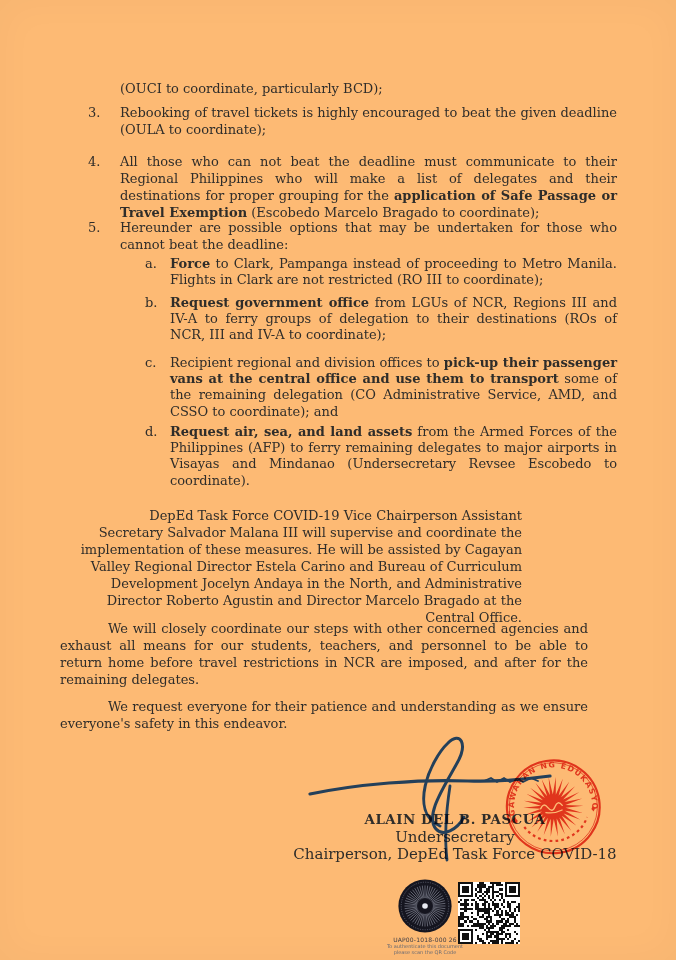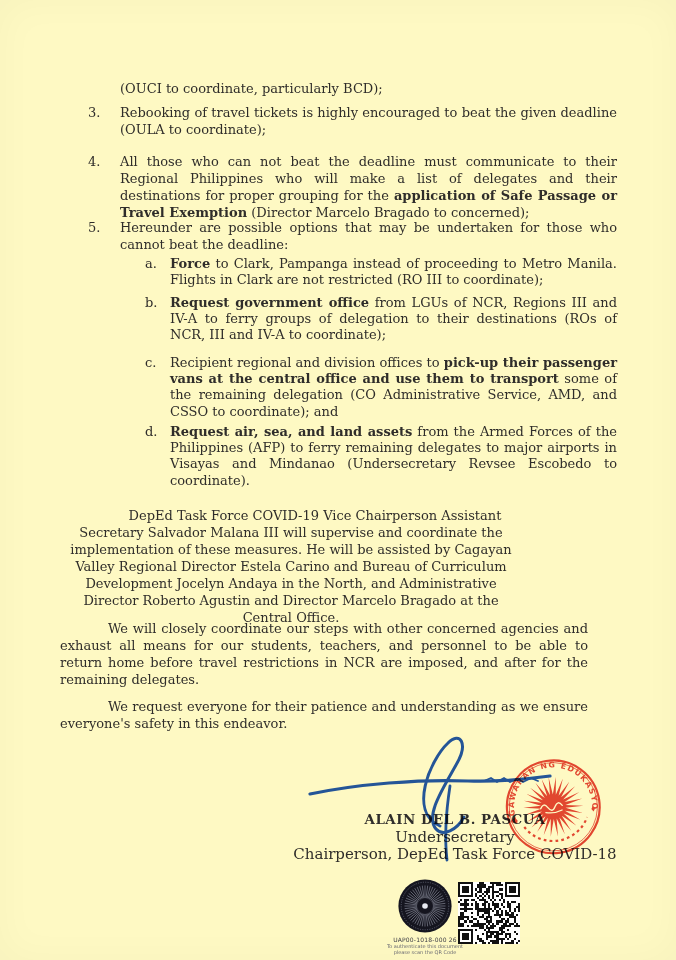--- a/index.html
+++ b/index.html
@@ -1,39 +1,39 @@
 <!DOCTYPE html>
 <html><head>
 <meta charset="utf-8">
 <style>
   html,body{margin:0;padding:0;background:#e8e8e8;}
   .page{
     position:relative;
     width:676px;height:960px;
     margin:0 auto;
-    background:#fef9c3;
+    background:#fdba74;
     font-family:"DejaVu Serif","Liberation Serif",serif;
     color:#2f2d2a;
     font-size:13px;
     overflow:hidden;
     box-shadow:inset 0 0 40px rgba(0,0,0,0.03);
   }
   .abs{position:absolute;}
   
   .cont-line{left:120px;top:80px;width:500px;line-height:17px;}
   
   .li{left:120px;width:497px;text-align:justify;line-height:17px;}
   .li .num{position:absolute;left:-32px;top:0;}
   
   .sub{left:170px;width:447px;text-align:justify;line-height:16.2px;}
   .sub .num{position:absolute;left:-25px;top:0;}
   .bold, .seg-b{font-weight:bold;}
   
   .para{left:60px;margin:0;text-indent:48px;line-height:17px;}
-  .para.ragged{width:462px;text-align:center;}
+  .para.ragged{width:462px;text-align:right;}
   .para.just{width:528px;text-align:justify;}
   
   .sig-ink{left:298px;top:732px;width:272px;height:132px;mix-blend-mode:multiply;z-index:6;pointer-events:none;}
   .sig-text{left:285px;top:811px;width:340px;text-align:center;line-height:17.5px;z-index:3;}
   .sig-name{font-weight:bold;font-size:13.4px;letter-spacing:.5px;}
   .sig-title,.sig-role{font-size:15px;}
   
   .stamp{left:503px;top:755px;width:100px;height:100px;transform:rotate(-9deg);mix-blend-mode:multiply;opacity:.93;z-index:5;}
   
   .seal{left:397px;top:878px;width:56px;height:56px;}
@@ -48,21 +48,21 @@
 
   <div class="abs cont-line">(OUCI to coordinate, particularly BCD);</div>
 
   <div class="abs li" style="top:104px">
     <span class="num">3.</span>
     <span><span>Rebooking of travel tickets is highly encouraged to beat the given deadline (OULA to coordinate);</span></span>
   </div>
 
   <div class="abs li" style="top:153px">
     <span class="num">4.</span>
-    <span><span>All those who can not beat the deadline must communicate to their Regional Philippines who will make a list of delegates and their destinations for proper grouping for the </span><span class="seg-b">application of Safe Passage or Travel Exemption</span><span> (Director Marcelo Bragado to concerned);</span></span>
+    <span><span>All those who can not beat the deadline must communicate to their Regional Philippines who will make a list of delegates and their destinations for proper grouping for the </span><span class="seg-b">application of Safe Passage or Travel Exemption</span><span> (Escobedo Marcelo Bragado to coordinate);</span></span>
   </div>
 
   <div class="abs li" style="top:219px">
     <span class="num">5.</span>
     <span><span>Hereunder are possible options that may be undertaken for those who cannot beat the deadline:</span></span>
   </div>
 
   <div class="abs sub" style="top:256px">
     <span class="num">a.</span>
     <span><span class="seg-b">Force</span><span> to Clark, Pampanga instead of proceeding to Metro Manila. Flights in Clark are not restricted (RO III to coordinate);</span></span>

